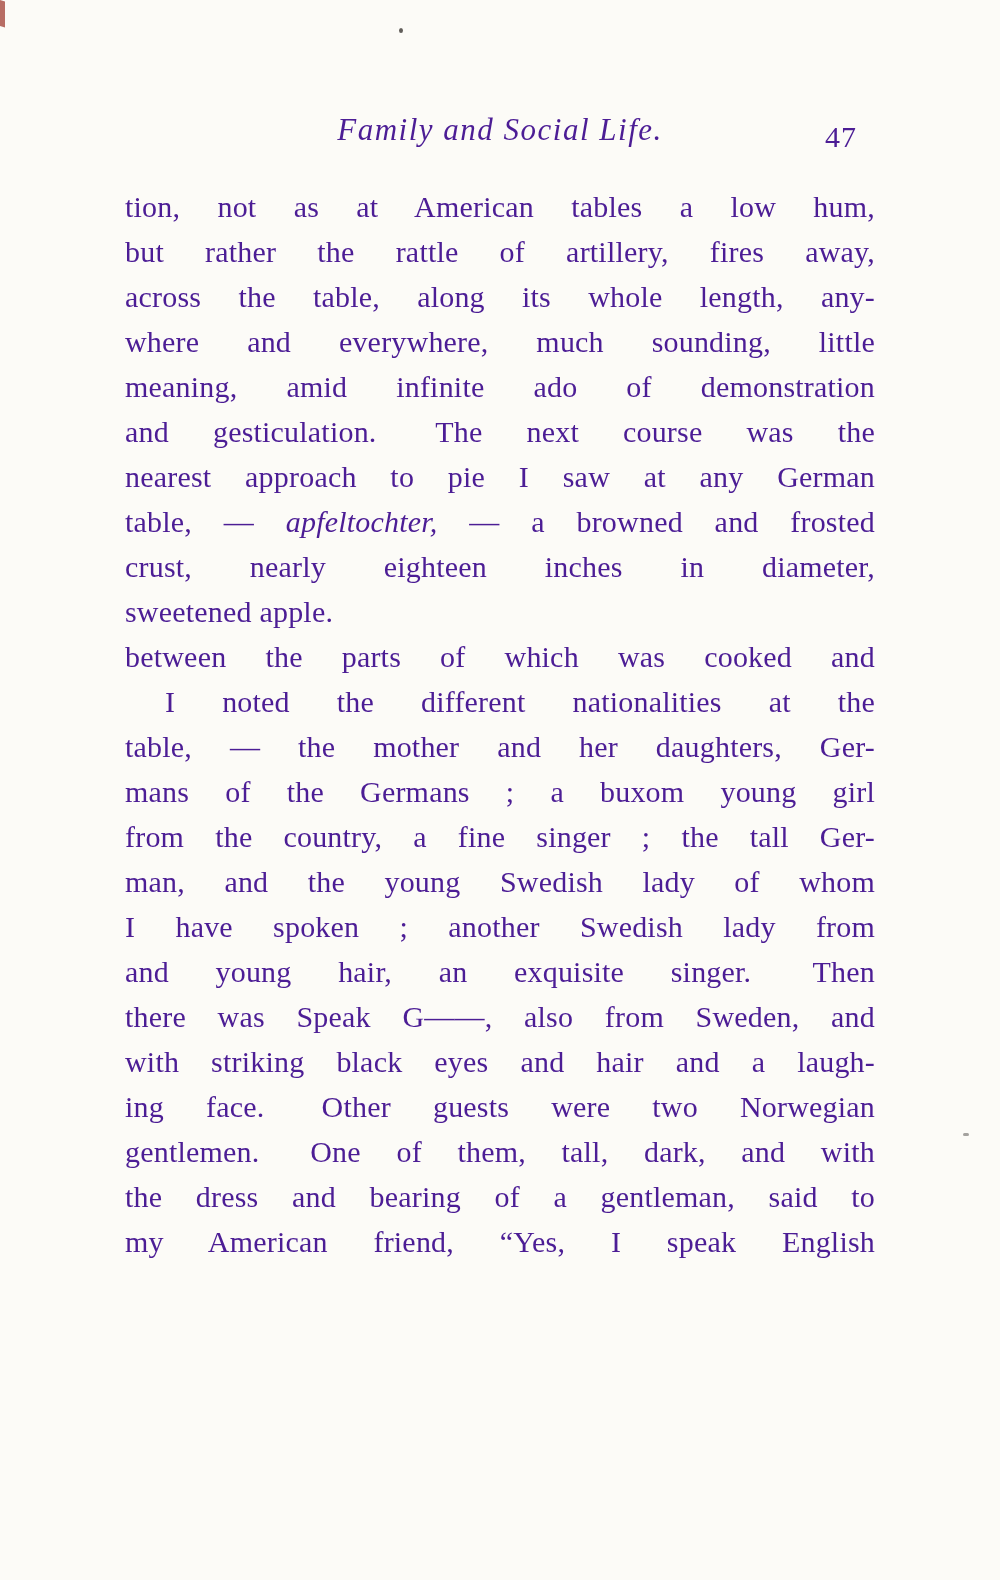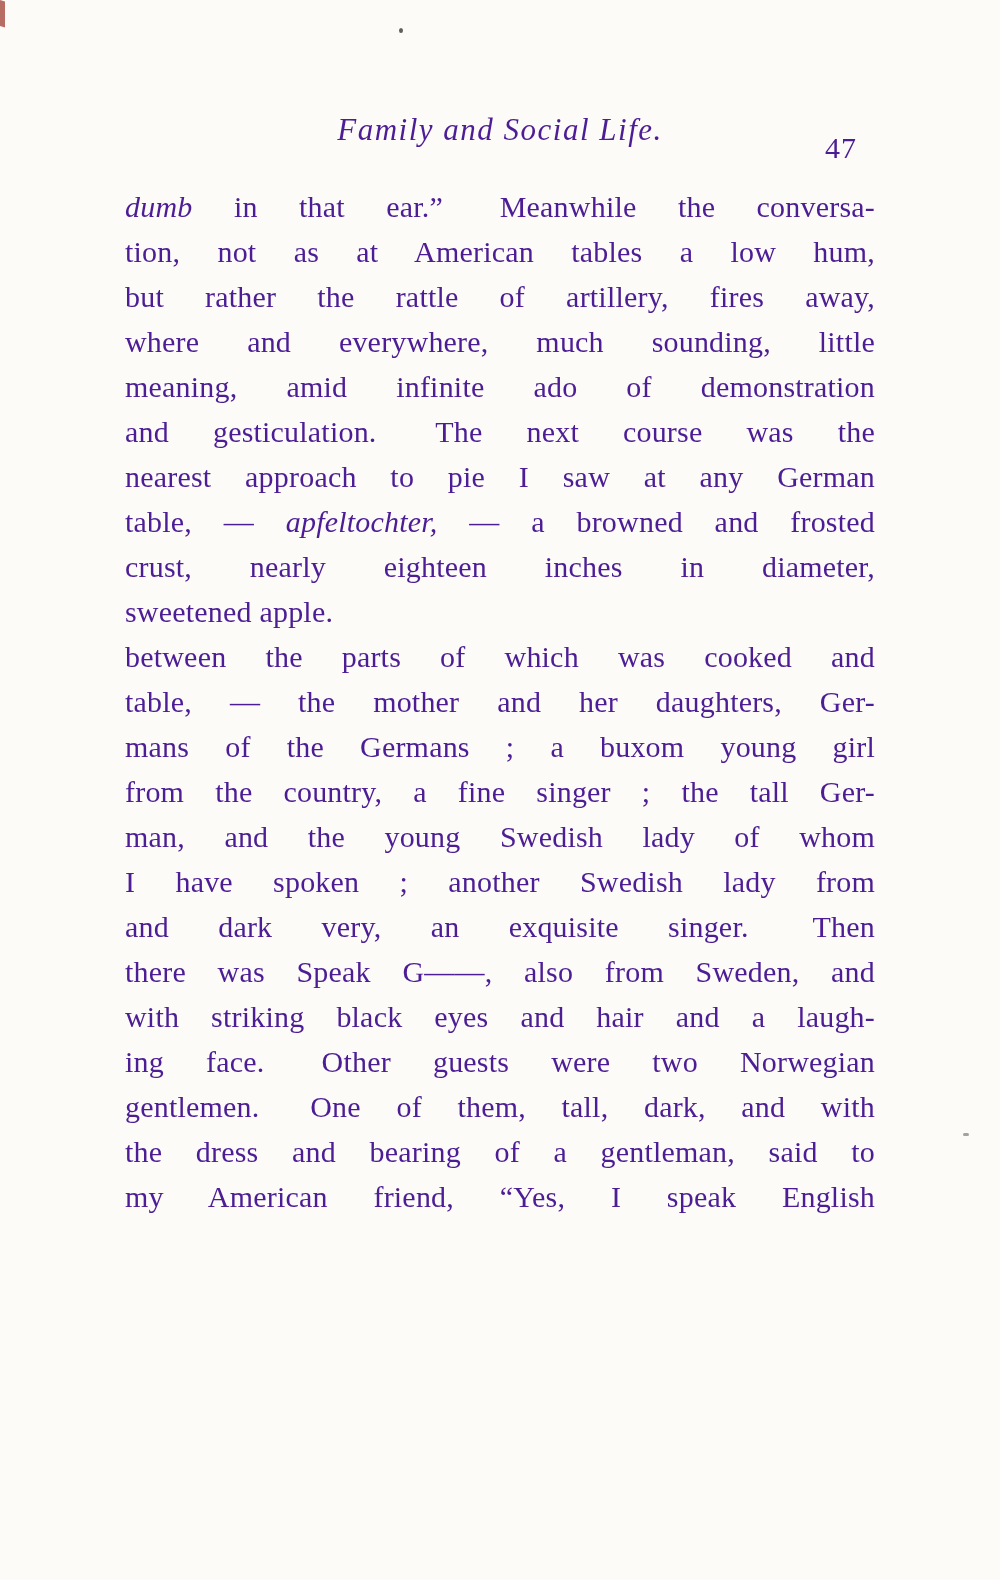--- a/index.html
+++ b/index.html
@@ -28,21 +28,21 @@
     left: 50%;
     transform: translateX(-50%);
     font-style: italic;
     font-size: 31px;
     letter-spacing: 1.5px;
     white-space: nowrap;
   }
   .running-head .pagenum {
     position: absolute;
     right: 18px;
-    top: 19px;
+    top: 8px;
     font-size: 30px;
     letter-spacing: 1px;
     text-align: center;
   }
   .textblock {
     font-size: 30px;
     line-height: 45px;
   }
   .line {
     text-align: justify;
@@ -86,38 +86,39 @@
   <span class="speck top-center"></span>
   <span class="speck right-mid"></span>
 
   <div class="running-head">
     <span class="title">Family and Social Life.</span>
     <span class="pagenum">47</span>
   </div>
 
   <div class="textblock">
 
-    <div class="line"><span class="em">dumb</span><span> in that ear.”  Meanwhile the conversa-</span></div>
     <div class="line">tion, not as at American tables a low hum,</div>
     <div class="line">but rather the rattle of artillery, fires away,</div>
+    <div class="line">across the table, along its whole length, any-</div>
     <div class="line">where and everywhere, much sounding, little</div>
     <div class="line">meaning, amid infinite ado of demonstration</div>
     <div class="line">and gesticulation.  The next course was the</div>
     <div class="line">nearest approach to pie I saw at any German</div>
     <div class="line"><span>table, — </span><span class="em">apfeltochter,</span><span> — a browned and frosted</span></div>
     <div class="line">crust, nearly eighteen inches in diameter,</div>
     <div class="line short">sweetened apple.</div>
     <div class="line">between the parts of which was cooked and</div>
 
+    <div class="line indent">I noted the different nationalities at the</div>
     <div class="line">table, — the mother and her daughters, Ger-</div>
     <div class="line">mans of the Germans ; a buxom young girl</div>
     <div class="line">from the country, a fine singer ; the tall Ger-</div>
     <div class="line">man, and the young Swedish lady of whom</div>
     <div class="line">I have spoken ; another Swedish lady from</div>
-    <div class="line">and dark very, an exquisite singer.  Then</div>
+    <div class="line">and young hair, an exquisite singer.  Then</div>
     <div class="line">there was Speak G——, also from Sweden, and</div>
     <div class="line">with striking black eyes and hair and a laugh-</div>
     <div class="line">ing face.  Other guests were two Norwegian</div>
     <div class="line">gentlemen.  One of them, tall, dark, and with</div>
     <div class="line">the dress and bearing of a gentleman, said to</div>
     <div class="line">my American friend, “Yes, I speak English</div>
 
   </div>
 </div>
 

